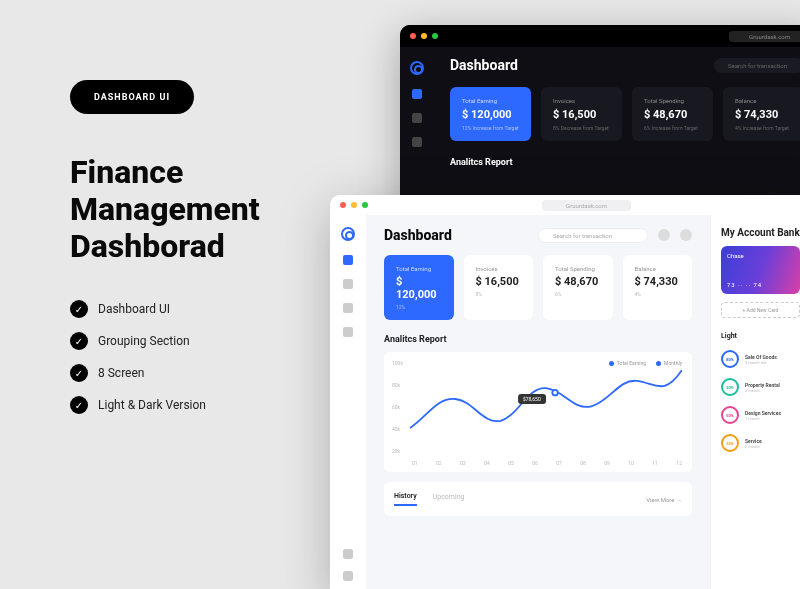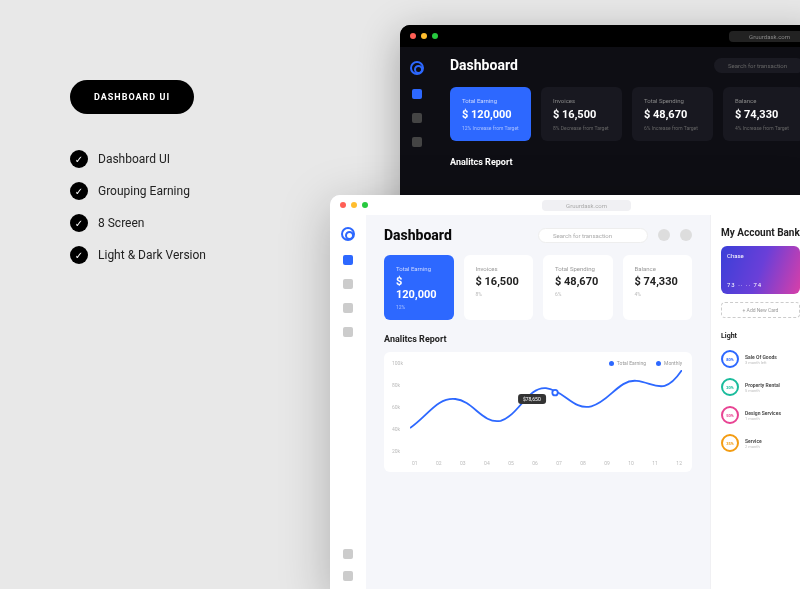--- a/index.html
+++ b/index.html
@@ -96,28 +96,29 @@
 .ring.pink{border-color:#e84393;color:#e84393;}
 .ring.orange{border-color:#f39c12;color:#f39c12;}
 .t-label{font-size:5px;color:#444;font-weight:600;}
 .t-sub{font-size:4px;color:#bbb;}
 </style>
 </head>
 <body>
 
 <div class="promo">
   <div class="badge">DASHBOARD UI</div>
+  <div class="title" id="promo-title">Finance<br>Management<br>Dashborad</div>
   <div class="features" id="features">
       <div class="feat">
         <span class="check">✓</span>
         <span class="feat-label">Dashboard UI</span>
       </div>
       <div class="feat">
         <span class="check">✓</span>
-        <span class="feat-label">Grouping Earning</span>
+        <span class="feat-label">Grouping Section</span>
       </div>
       <div class="feat">
         <span class="check">✓</span>
         <span class="feat-label">8 Screen</span>
       </div>
       <div class="feat">
         <span class="check">✓</span>
         <span class="feat-label">Light &amp; Dark Version</span>
       </div>
     </div>
@@ -245,20 +246,27 @@
             <div>05</div>
             <div>06</div>
             <div>07</div>
             <div>08</div>
             <div>09</div>
             <div>10</div>
             <div>11</div>
             <div>12</div>
           </div>
       </div>
+      <div class="activity">
+        <div class="tabs">
+          <div class="tab active">History</div>
+          <div class="tab">Upcoming</div>
+          <div class="view-more">View More →</div>
+        </div>
+      </div>
     </div>
     <div class="light-right-panel">
       <div class="rp-title">My Account Bank</div>
       <div class="bank-card">
         <div class="bank-name">Chase</div>
         <div class="bank-num">73  ·· ·· 74</div>
       </div>
       <div class="add-btn">+ Add New Card</div>
       <div class="target-title">Light</div>
       <div id="targets">

